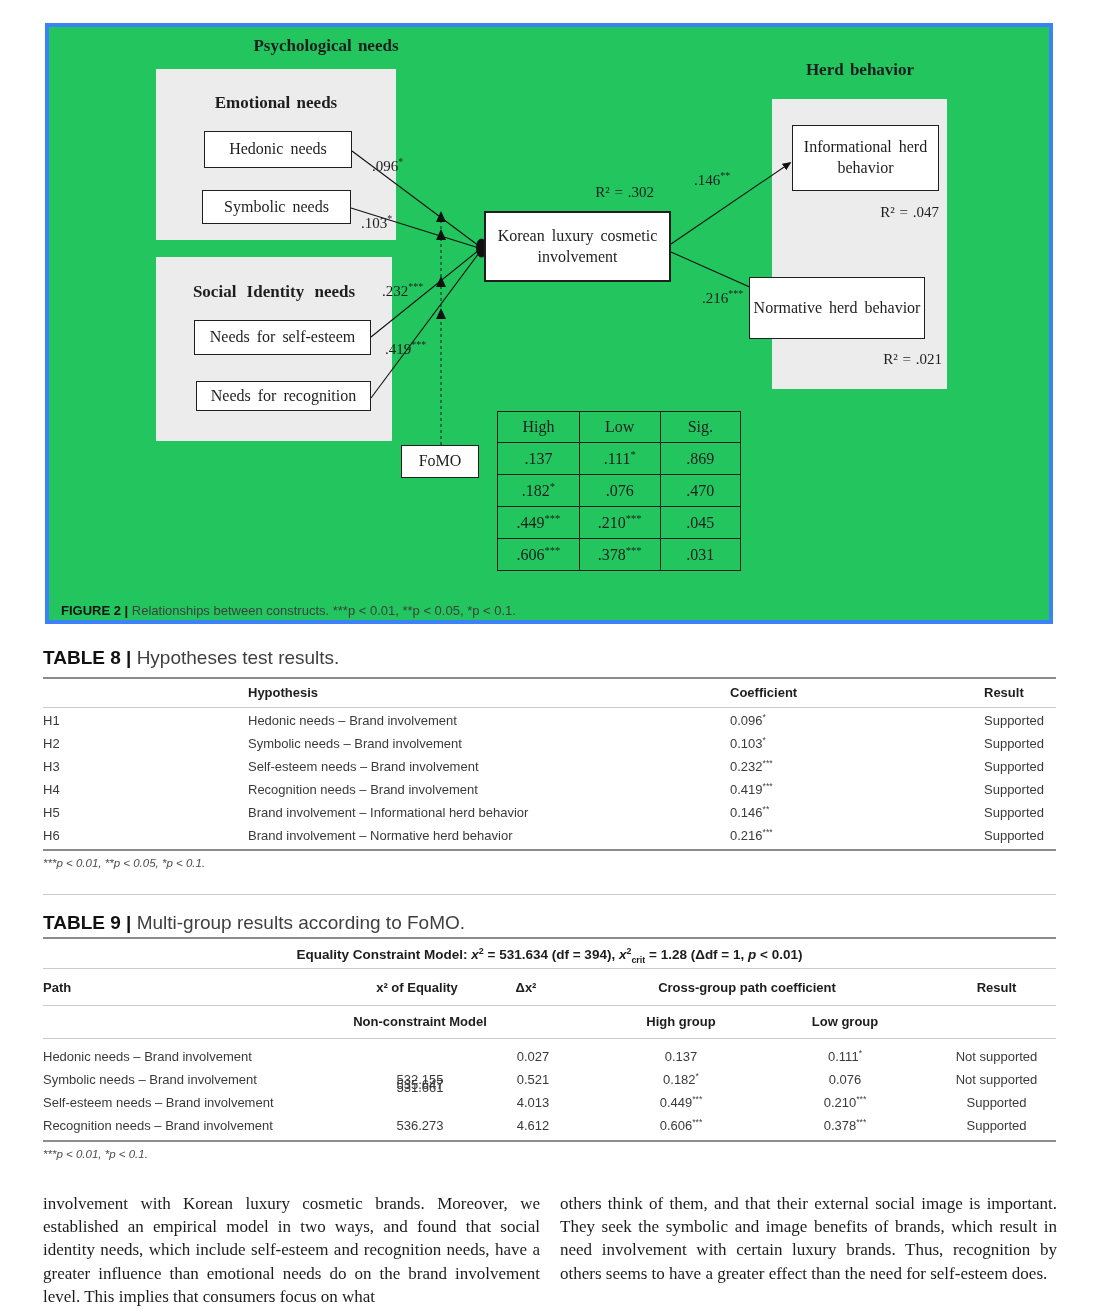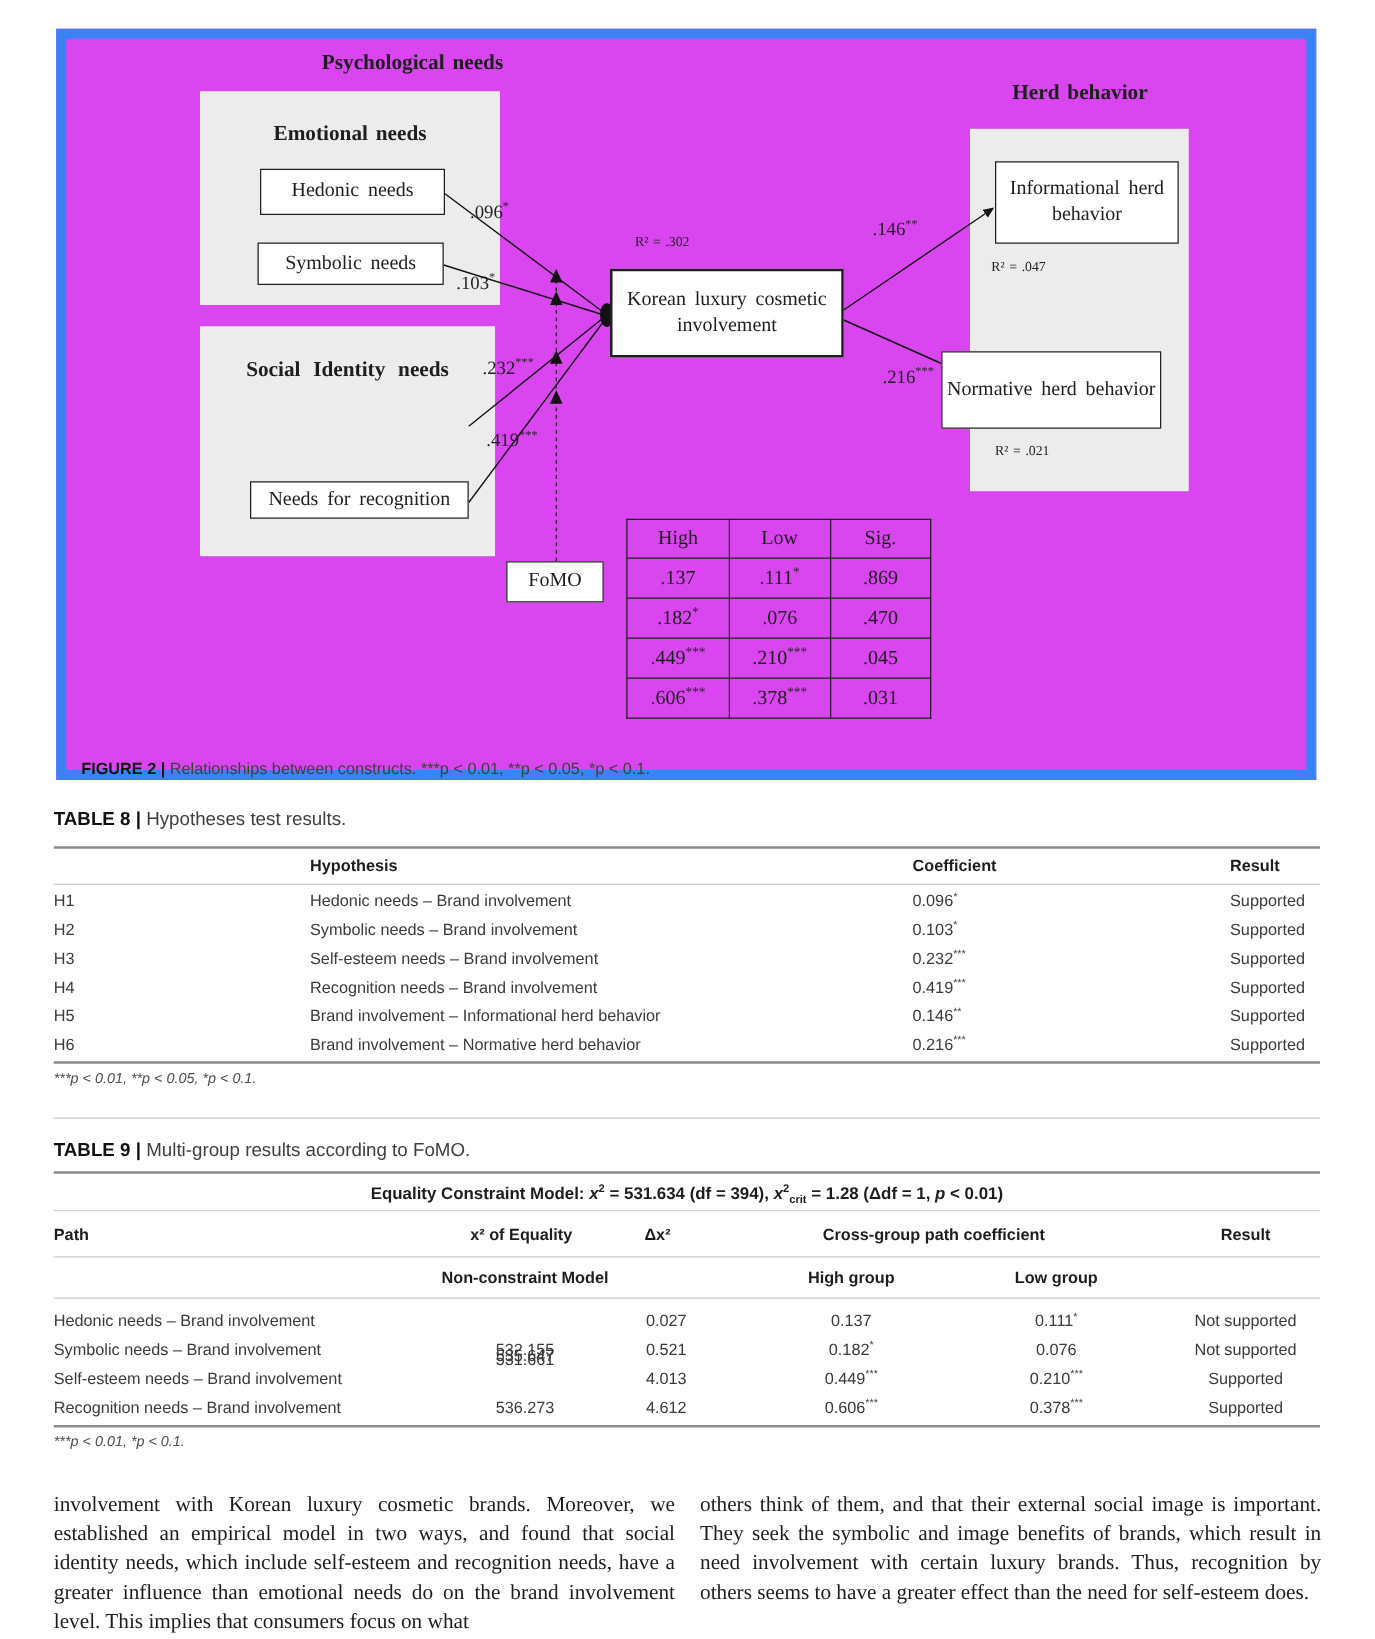--- a/index.html
+++ b/index.html
@@ -1,35 +1,35 @@
 <!DOCTYPE html>
 <html><head>
 <meta charset="utf-8">
 <style>
   html,body{margin:0;padding:0;background:#ffffff;}
   body{width:1100px;height:1311px;position:relative;font-family:"Liberation Sans",sans-serif;color:#1e1e1e;}
   .abs{position:absolute;}
   
-  .fig-frame{left:45px;top:23px;width:1008px;height:601px;border:8px solid #3b82f6;box-sizing:border-box;background:#d946ef;}
+  .fig-frame{left:45px;top:23px;width:1008px;height:601px;border:4px solid #3b82f6;box-sizing:border-box;background:#22c55e;}
   .serif{font-family:"Liberation Serif","DejaVu Serif",serif;}
   .panel{background:#ececec;}
   .fig-title{font-weight:bold;font-size:17px;text-align:center;word-spacing:2px;}
   .node{border:1.5px solid #1f1f1f;background:#fff;display:flex;align-items:center;justify-content:center;text-align:center;font-size:16px;word-spacing:3px;line-height:1.3;box-sizing:border-box;}
   .node-strong{border-width:2px;}
-  .r2{font-size:11px;text-align:left;word-spacing:1px;}
+  .r2{font-size:15px;text-align:right;word-spacing:1px;}
   .plabel{font-size:15px;word-spacing:0;}
   sup{font-size:66%;line-height:0;vertical-align:super;}
   sub{font-size:66%;line-height:0;vertical-align:sub;}
   .mini-table{border-collapse:collapse;}
   .mini-table td,.mini-table th{border:1.6px solid #1f1f1f;text-align:center;font-size:16px;font-weight:normal;padding:0;height:31px;}
   .mini-table th{height:30px;}
   .fig-caption{font-size:13px;color:#3f3f3f;}
   .cap-label{font-weight:bold;color:#111;}
   
-  .tbl-caption{font-size:15px;color:#3f3f3f;}
+  .tbl-caption{font-size:19px;color:#3f3f3f;}
   .rule-dark{height:2px;background:#8c8c8c;width:1013px;}
   .rule-light{height:1px;background:#cbcbcb;width:1013px;}
   .th13{font-size:13px;font-weight:bold;color:#1d1d1d;}
   .td13{font-size:13px;color:#3a3a3a;}
   .ctr{text-align:center;}
   .footnote{font-size:11.5px;font-style:italic;color:#4d4d4d;}
   .eq-head{font-size:13.5px;font-weight:bold;text-align:center;color:#1d1d1d;}
   
   .bodycol{font-family:"Liberation Serif","DejaVu Serif",serif;font-size:17px;line-height:23.2px;text-align:justify;color:#1c1c1c;width:497px;}
   svg{position:absolute;left:0;top:0;pointer-events:none;}
@@ -63,20 +63,21 @@
     <line x1="622" y1="225" x2="741" y2="278" stroke="#111" stroke-width="1.1" marker-end="url(#arr)"></line>
   </svg>
 
   <div class="abs serif fig-title" style="left:132px;top:9px;width:290px;">Psychological needs</div>
   <div class="abs serif fig-title" style="left:107px;top:66px;width:240px;">Emotional needs</div>
   <div class="abs serif fig-title" style="left:107px;top:255px;width:236px;word-spacing:6px;">Social Identity needs</div>
   <div class="abs serif fig-title" style="left:736px;top:33px;width:150px;">Herd behavior</div>
 
   <div class="abs serif node" style="left:155px;top:104px;width:148px;height:37px;">Hedonic needs</div>
   <div class="abs serif node" style="left:153px;top:163px;width:149px;height:34px;">Symbolic needs</div>
+  <div class="abs serif node" style="left:145px;top:293px;width:177px;height:35px;">Needs for self-esteem</div>
   <div class="abs serif node" style="left:147px;top:354px;width:175px;height:30px;">Needs for recognition</div>
   <div class="abs serif node" style="left:743px;top:98px;width:147px;height:66px;">Informational herd behavior</div>
   <div class="abs serif node node-strong" style="left:435px;top:184px;width:187px;height:71px;padding:0 4px;">Korean luxury cosmetic involvement</div>
   <div class="abs serif node" style="left:700px;top:250px;width:176px;height:62px;">Normative herd behavior</div>
   <div class="abs serif node" style="left:352px;top:418px;width:78px;height:33px;">FoMO</div>
 
   <div class="abs serif r2" style="left:455px;top:157px;width:150px;">R² = .302</div>
   <div class="abs serif r2" style="left:740px;top:177px;width:150px;">R² = .047</div>
   <div class="abs serif r2" style="left:743px;top:324px;width:150px;">R² = .021</div>
 

